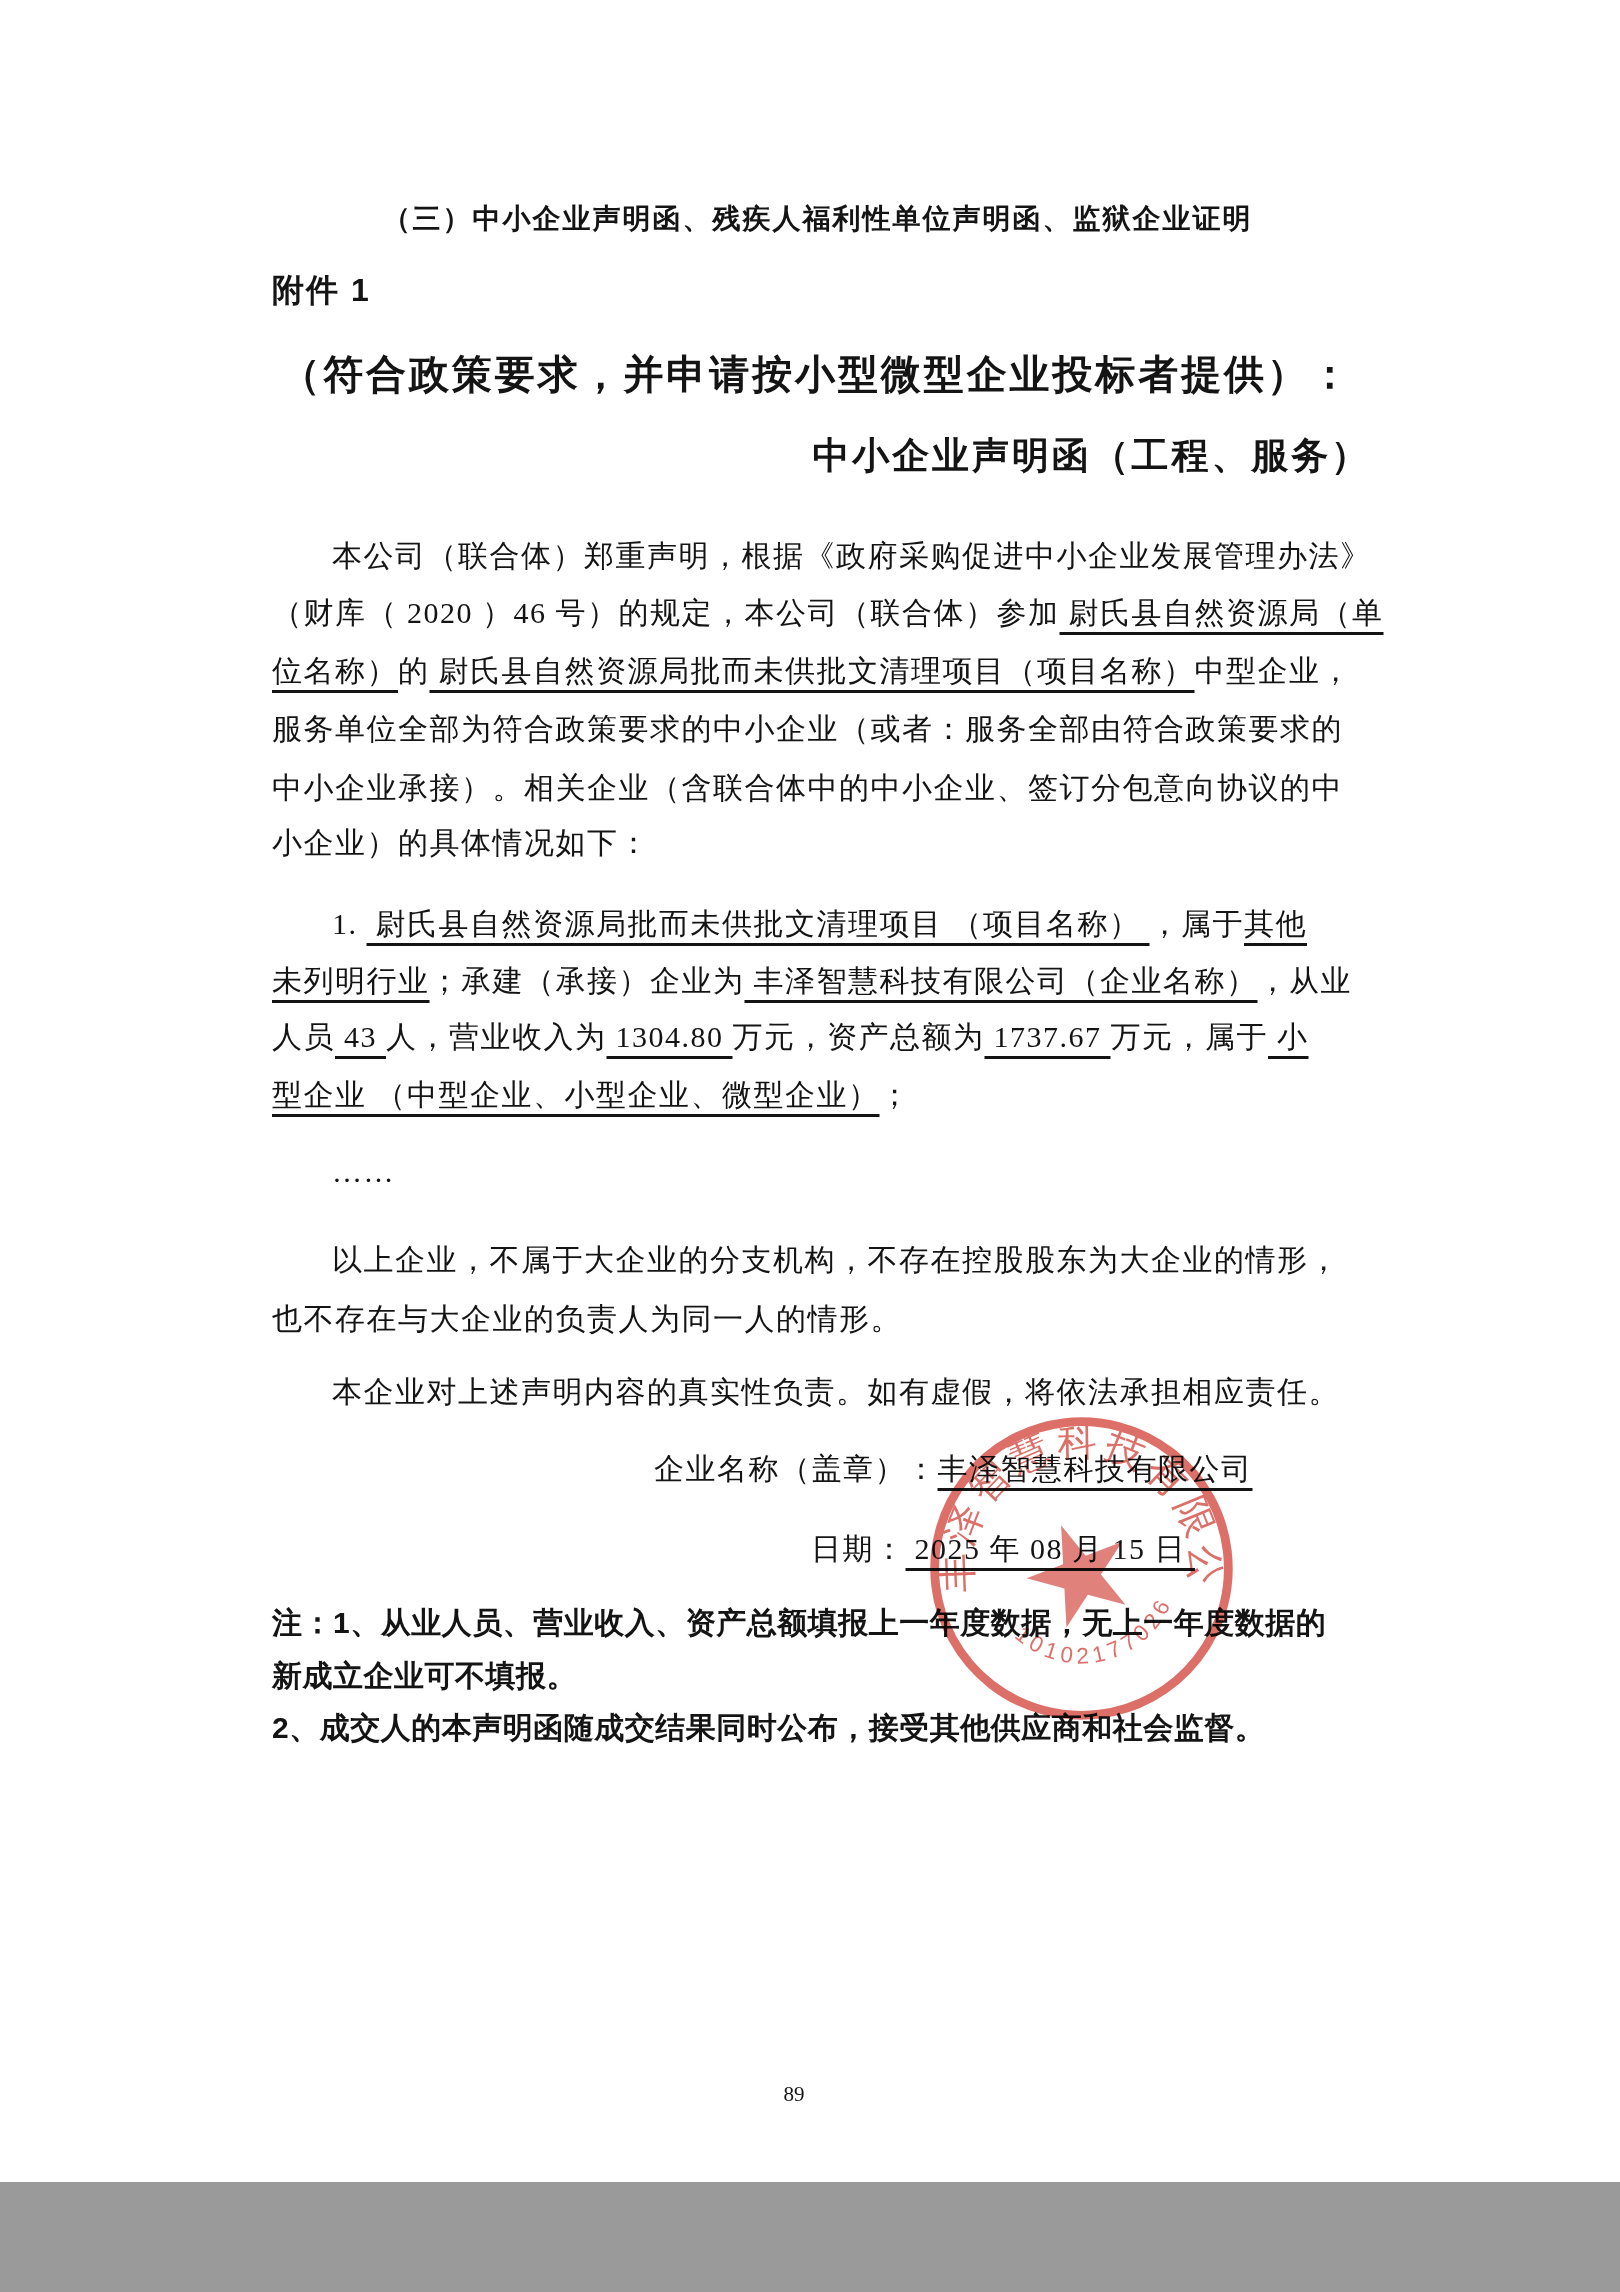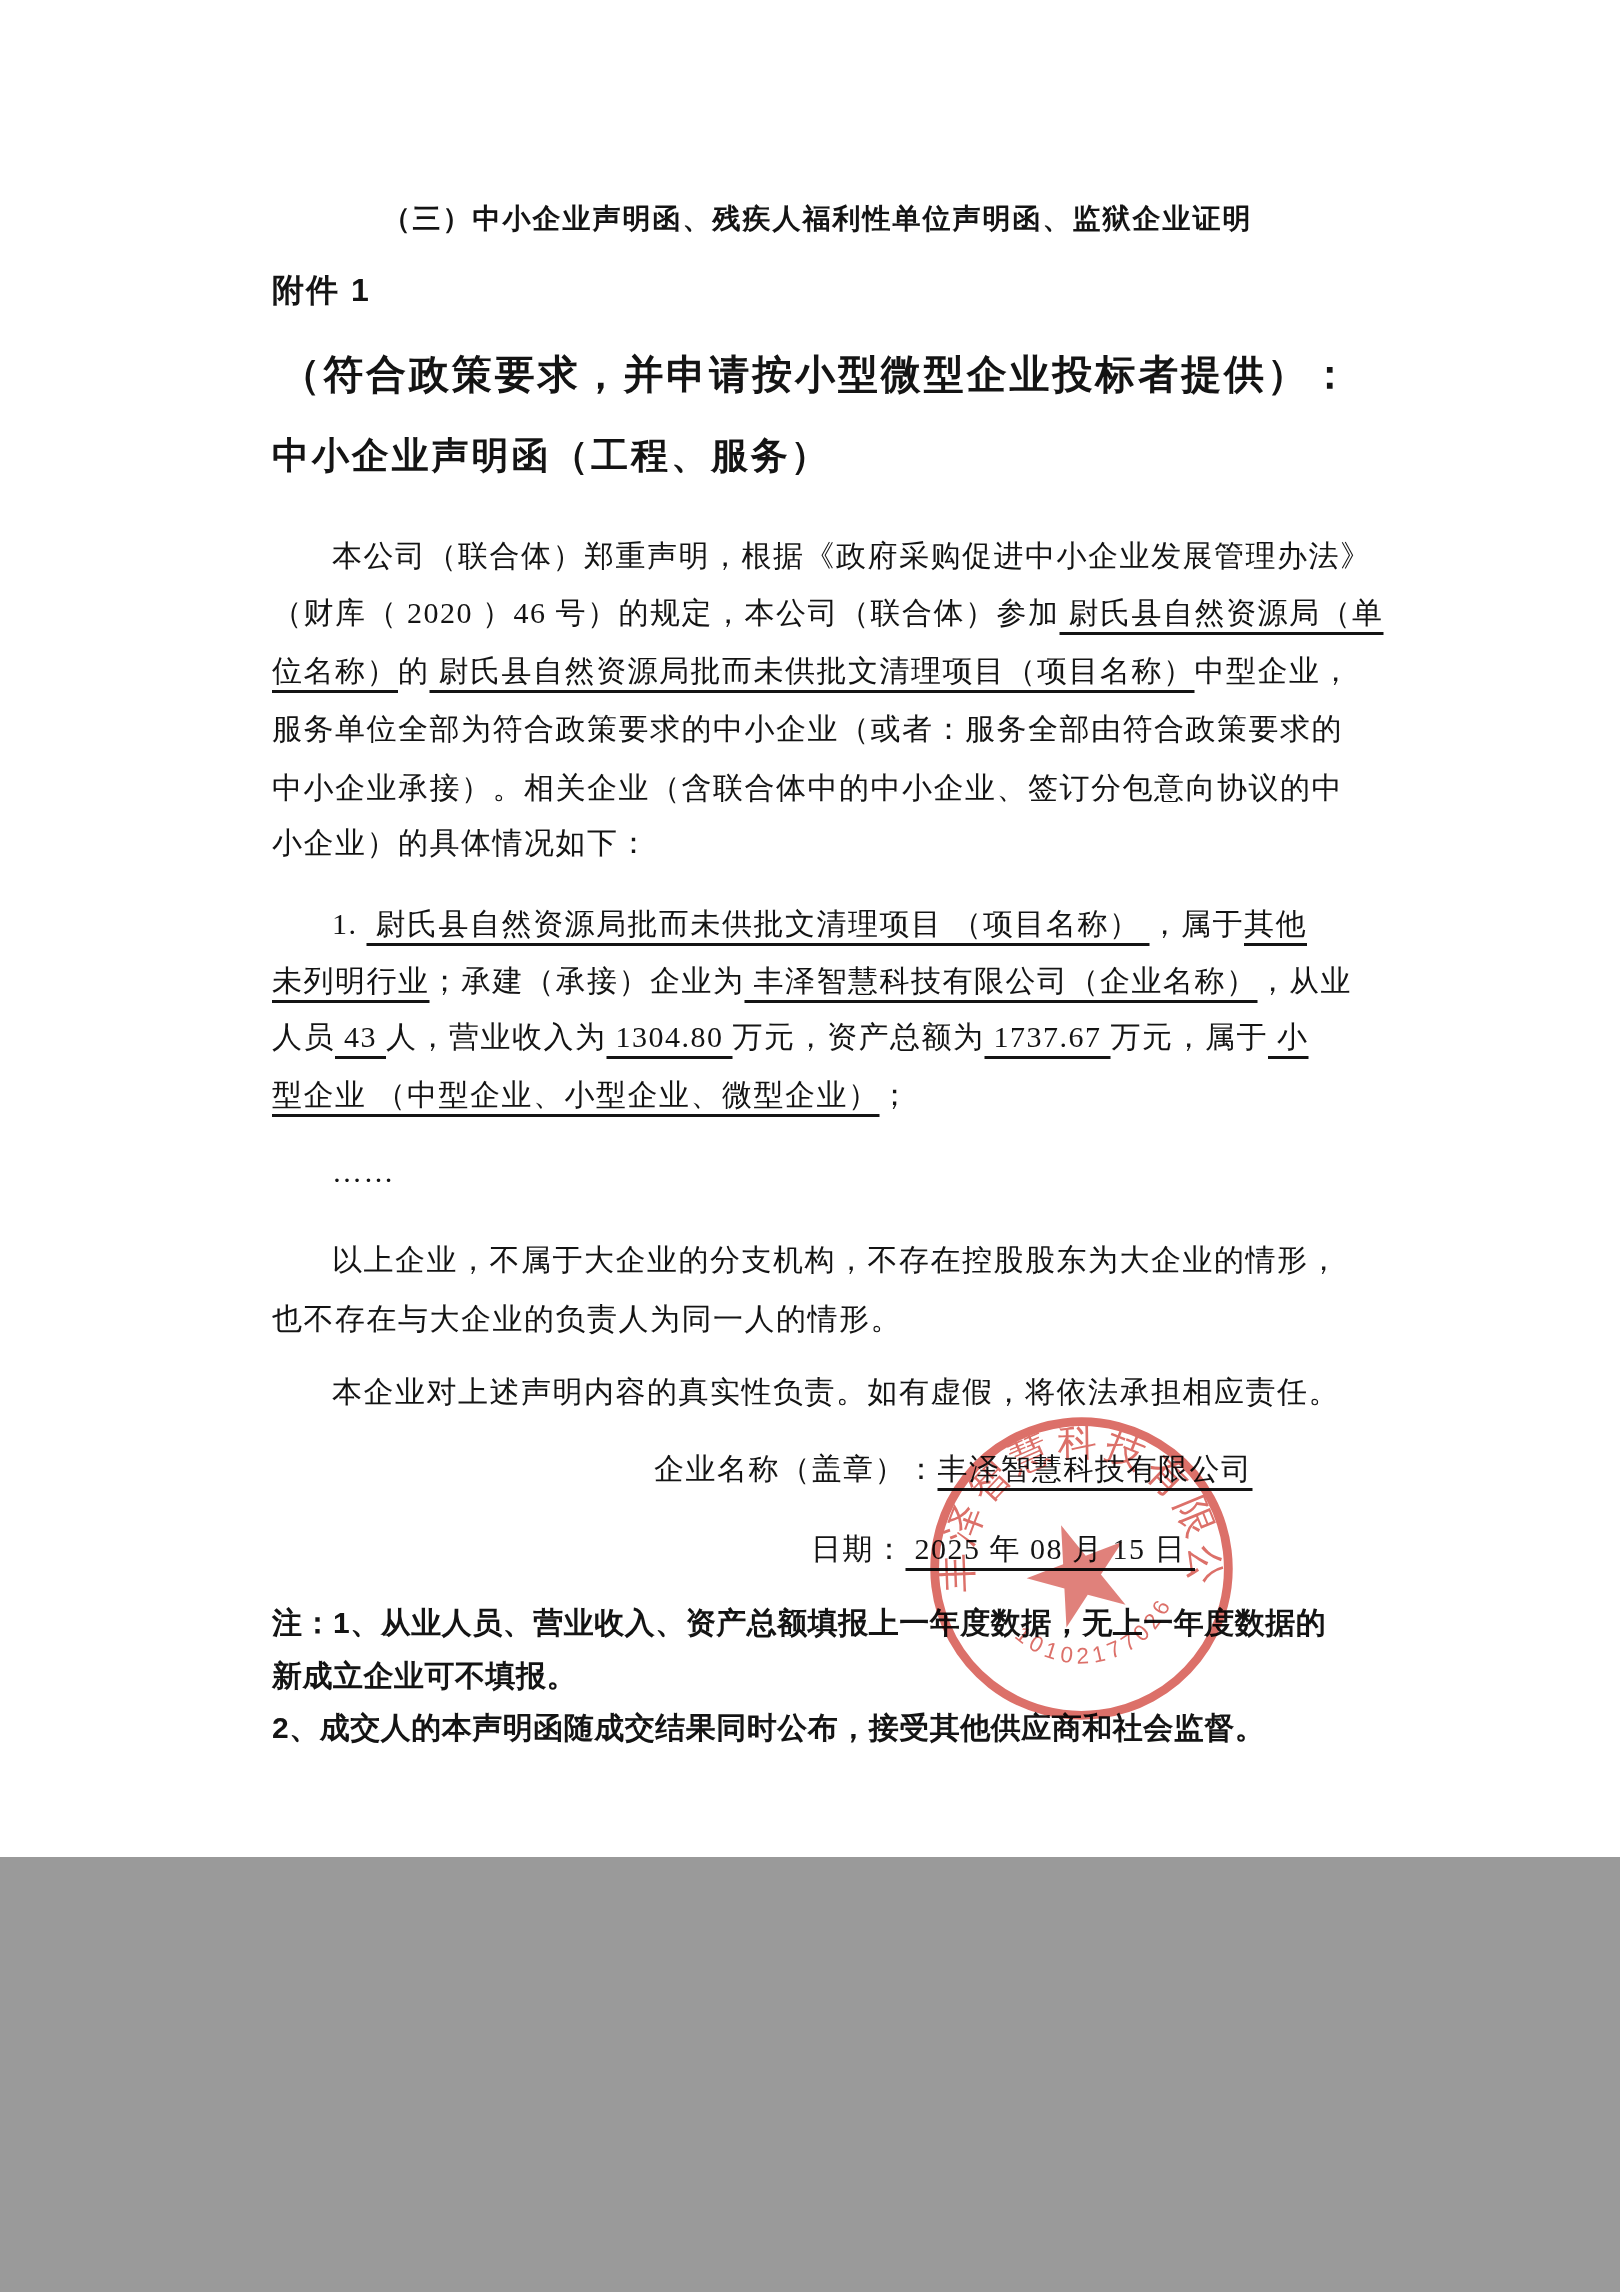--- a/index.html
+++ b/index.html
@@ -1,18 +1,18 @@
 <!DOCTYPE html>
 <html><head>
 <meta charset="utf-8">
 <style>
   html,body{margin:0;padding:0;background:#9a9a9a;}
   .page{
     position:relative;
-    width:1620px;height:1857px;
+    width:1620px;height:2182px;
     background:#ffffff;
     overflow:hidden;
     font-family:"Liberation Serif","DejaVu Serif",serif;
     color:#141414;
   }
   .abs{position:absolute;white-space:pre;}
   
   .hdr{
     left:272px;top:199px;width:1091px;
     text-align:center;
@@ -23,21 +23,21 @@
     left:272px;top:266px;
     font-family:"Liberation Sans","DejaVu Sans",sans-serif;
     font-weight:700;font-size:32px;line-height:49px;letter-spacing:2px;
   }
   .title1{
     left:265px;top:347px;width:1103px;text-align:center;
     font-family:"Liberation Sans","DejaVu Sans",sans-serif;
     font-weight:700;font-size:40px;line-height:55px;letter-spacing:2.9px;
   }
   .title2{
-    left:272px;top:429px;width:1091px;text-align:left;
+    left:280px;top:429px;width:1091px;text-align:right;
     font-family:"Liberation Sans","DejaVu Sans",sans-serif;
     font-weight:700;font-size:37px;line-height:53px;letter-spacing:2.9px;
   }
   
   .doc-line{
     position:absolute;white-space:pre;
     font-size:30px;line-height:45px;letter-spacing:1.5px;
   }
   .doc-line.b{
     font-family:"Liberation Sans","DejaVu Sans",sans-serif;

